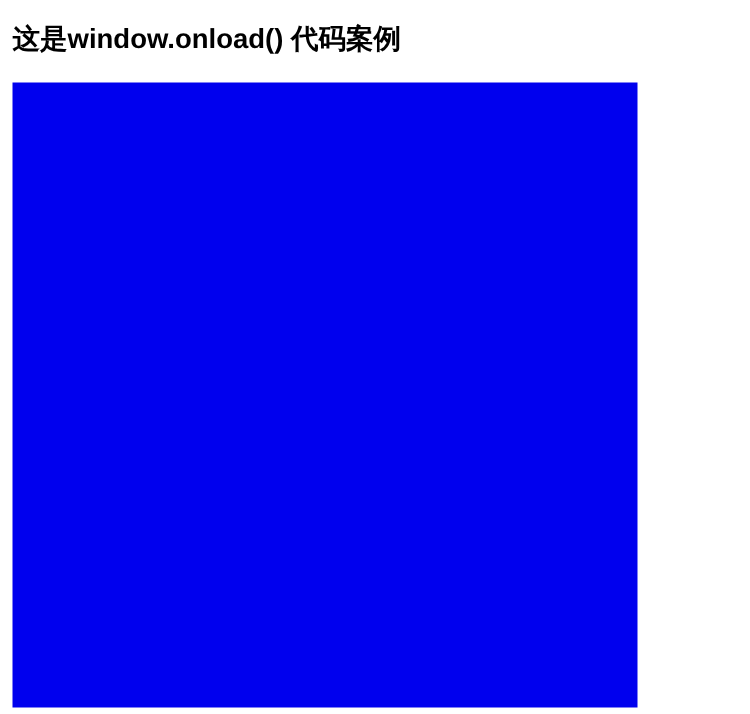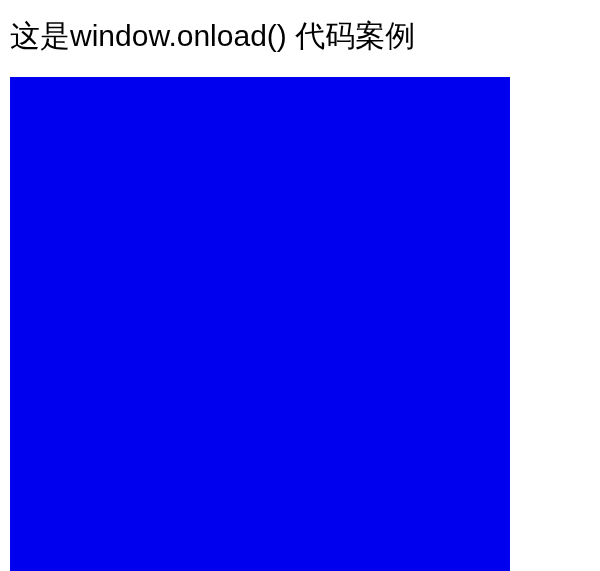--- a/index.html
+++ b/index.html
@@ -7,22 +7,22 @@
       padding: 0;
       box-sizing: border-box;
     }
     body {
       background: #ffffff;
       font-family: "Microsoft YaHei", "PingFang SC", Arial, sans-serif;
       padding: 10px;
       width: 600px;
     }
     .heading {
-      font-size: 30px;
-      font-weight: normal;
+      font-size: 22px;
+      font-weight: bold;
       color: #000000;
       margin-bottom: 20px;
       margin-top: 6px;
     }
     .blue-box {
       width: 500px;
       height: 500px;
       background-color: #0000ee;
     }
   </style>

